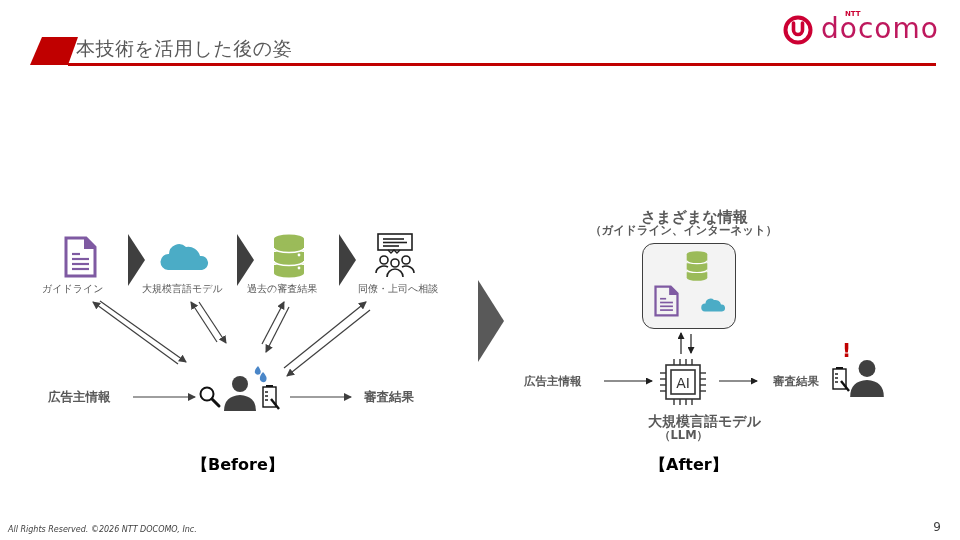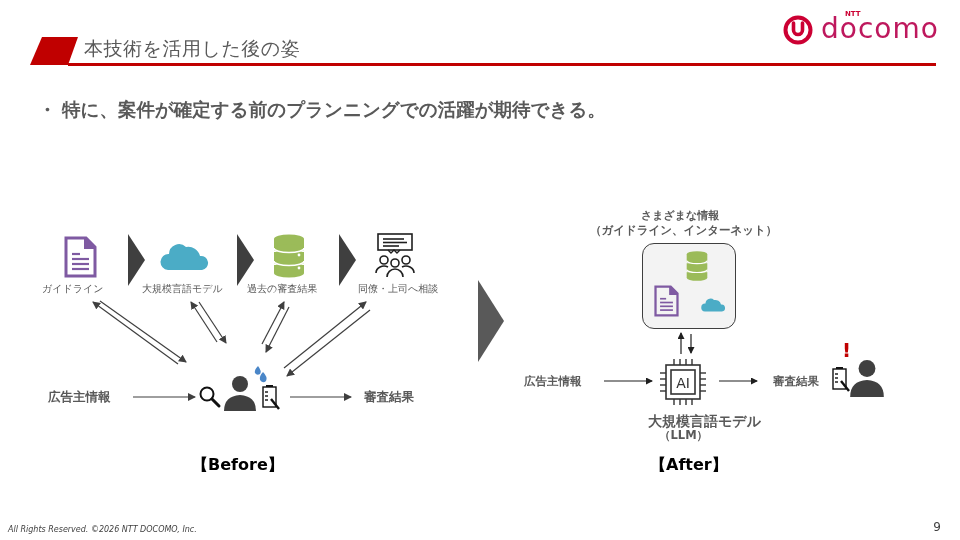--- a/index.html
+++ b/index.html
@@ -2,21 +2,21 @@
 <html><head>
 <meta charset="utf-8">
 <style>
   html, body { margin:0; padding:0; }
   body { width:960px; height:540px; position:relative; background:#ffffff; overflow:hidden;
          font-family:"DejaVu Sans", sans-serif; color:#595959; }
   .abs { position:absolute; }
   
   .title-bar-red { position:absolute; left:30px; top:37px; width:48px; height:28px; }
   .title-underline { position:absolute; left:68px; top:63px; width:868px; height:3px; background:#c00000; }
-  .title-text { position:absolute; left:84px; top:36px; font-size:19px; color:#595959; letter-spacing:0.5px; }
+  .title-text { position:absolute; left:76px; top:36px; font-size:19px; color:#595959; letter-spacing:0.5px; }
   .logo { position:absolute; left:783px; top:12px; width:165px; height:34px; }
   .logo-word { position:absolute; left:38px; top:0px; font-family:"DejaVu Sans", sans-serif; font-weight:normal;
                font-size:28px; color:#be185d; letter-spacing:1px; line-height:34px; }
   .logo-ntt { position:absolute; left:62px; top:-2px; font-size:7px; font-weight:bold; color:#cc0033; }
   
   .bullets { position:absolute; left:42px; top:95px; width:880px; font-size:18.5px; font-weight:bold; color:#595959; line-height:30px; }
   .bullet { position:relative; padding-left:20px; }
   .bullet::before { content:"・"; position:absolute; left:-4px; }
   .bullet + .bullet { margin-top:7px; }
   
@@ -42,21 +42,20 @@
 <div class="logo">
   <svg class="abs" style="left:0;top:3px" width="30" height="30" viewBox="0 0 30 30">
     <circle cx="15" cy="15" r="12.5" fill="none" stroke="#cc0033" stroke-width="4"></circle>
     <path d="M10.5 8 v7 a4.5 4.5 0 0 0 9 0 v-7" fill="none" stroke="#cc0033" stroke-width="3.6" stroke-linecap="round"></path>
   </svg>
   <span class="logo-ntt">NTT</span>
   <span class="logo-word">docomo</span>
 </div>
 
 <div class="bullets">
-  <div class="bullet">特に、案件が確定する前のプランニングでの活躍が期待できる。</div>
 </div>
 
 <div>
 
   <svg class="abs" style="left:64px;top:236px" width="33" height="42" viewBox="0 0 33 42">
     <path d="M2 2 H22 L31 11 V40 H2 Z" fill="none" stroke="#7f5aa2" stroke-width="3"></path>
     <path d="M21 2 V12 H31" fill="#7f5aa2" stroke="#7f5aa2" stroke-width="2"></path>
     <g stroke="#7f5aa2" stroke-width="2.2">
         <line x1="8" y1="18" x2="16" y2="18"></line>
         <line x1="8" y1="23" x2="25" y2="23"></line>
@@ -156,21 +155,21 @@
       </g>
     <line x1="9" y1="14" x2="17" y2="24" stroke="#111" stroke-width="2.4"></line>
   </svg>
 
   <span class="section-lbl" style="left:192px;top:455px">【Before】</span>
 </div>
 
 <div class="big-chev" style="left:478px;top:280px"></div>
 
 <div>
-  <span class="lbl-sm" style="left:641px;top:208px;font-weight:bold;font-size:11px">さまざまな情報</span>
+  <span class="lbl-sm" style="left:641px;top:208px;font-weight:bold;font-size:15px">さまざまな情報</span>
   <span class="lbl-sm" style="left:590px;top:223px;font-weight:bold;font-size:11.5px">（ガイドライン、インターネット）</span>
 
   <div class="info-box">
     <svg class="abs" style="left:43px;top:6px" width="22" height="32" viewBox="0 0 32 44">
       <ellipse cx="16" cy="5" rx="15" ry="4.5" fill="#9bbb59"></ellipse>
       <rect x="1" y="5" width="30" height="10" fill="#9bbb59"></rect>
         <ellipse cx="16" cy="15" rx="15" ry="4.5" fill="#9bbb59"></ellipse>
       <rect x="1" y="18" width="30" height="10" fill="#9bbb59"></rect>
         <ellipse cx="16" cy="28" rx="15" ry="4.5" fill="#9bbb59"></ellipse>
       <rect x="1" y="31" width="30" height="8" fill="#9bbb59"></rect>

